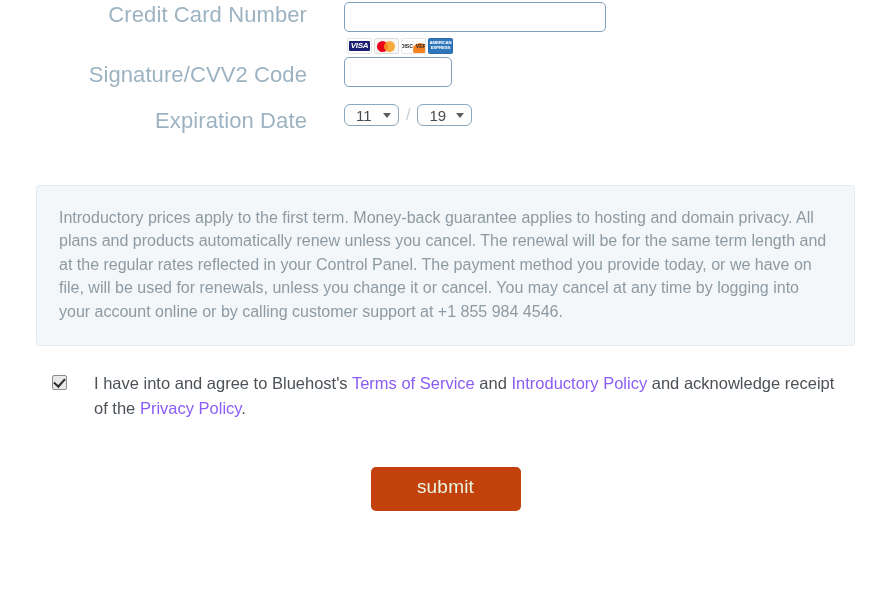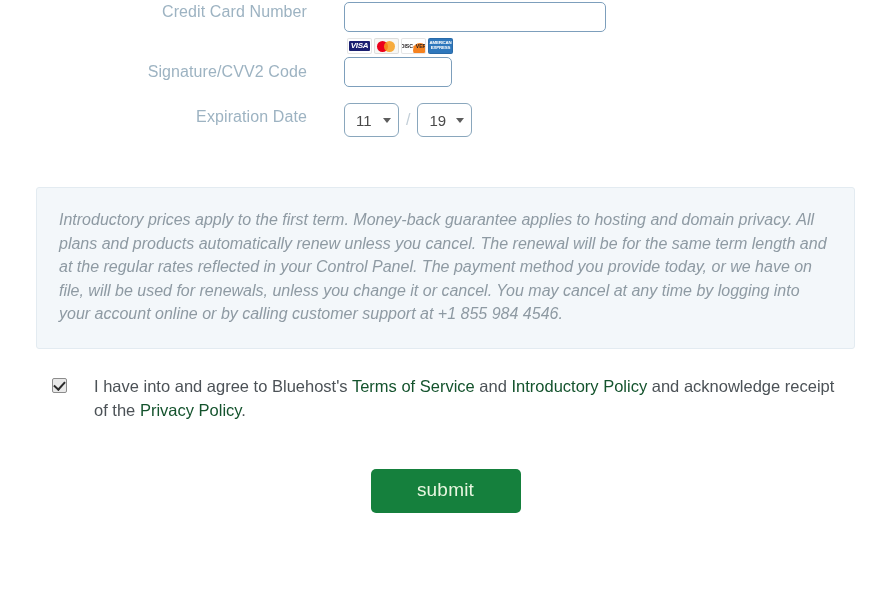--- a/index.html
+++ b/index.html
@@ -24,21 +24,21 @@
   .form-rows { padding-top: 0px; }
   .form-row {
     display: flex;
     align-items: flex-start;
     margin-bottom: 0;
   }
   .field-label {
     width: 325px;
     text-align: right;
     padding-right: 18px;
-    font-size: 16px;
+    font-size: 22px;
     color: #9db3c2;
     font-weight: 400;
     letter-spacing: .1px;
     line-height: 1.2;
   }
   .field-area { flex: 1 1 auto; margin-left: 19px; }
 
   .text-input {
     display: block;
     border: 1px solid #7d9fbc;
@@ -109,21 +109,21 @@
     line-height: 1.05;
     text-align: center;
     padding: 1px;
   }
 
   .expiry-wrap { display: flex; align-items: center; gap: 7px; }
   .select-box {
     border: 1px solid #8aa7bd;
     border-radius: 6px;
     background: #fff;
-    height: 34px;
+    height: 22px;
     min-width: 55px;
     display: flex;
     align-items: center;
     justify-content: space-between;
     padding: 0 7px 0 11px;
     font-size: 15px;
     color: #4a4a4a;
     font-family: "Liberation Sans", sans-serif;
   }
   .select-box .caret {
@@ -151,21 +151,20 @@
   
   .disclaimer {
     margin: 50px 36px 0 36px;
     background: #f3f7fa;
     border: 1px solid #e3ebf1;
     border-radius: 3px;
     padding: 20px 22px 22px 22px;
     font-size: 16px;
     line-height: 1.47;
     color: #8e9aa3;
-    font-style: italic;
   }
 
   
   .terms-row {
     display: flex;
     align-items: flex-start;
     margin: 25px 36px 0 36px;
     font-size: 16.5px;
     line-height: 1.5;
     color: #4c5257;
@@ -189,34 +188,34 @@
     width: 5px; height: 9px;
     border: solid #2b2b2b;
     border-width: 0 2px 2px 0;
     transform: rotate(42deg);
   }
   .terms-text {
     margin-left: 27px;
     max-width: 750px;
   }
   .terms-text a {
-    color: #14532d;
+    color: #8b5cf6;
     text-decoration: none;
   }
 
   
   .submit-wrap {
     display: flex;
     justify-content: center;
     margin-top: 46px;
   }
   .submit-btn {
     width: 150px;
     height: 44px;
-    background: #15803d;
+    background: #c2410c;
     border: none;
     border-radius: 5px;
     color: #e8f6e0;
     font-size: 19px;
     font-family: "Liberation Sans", sans-serif;
     letter-spacing: .2px;
     cursor: pointer;
     padding-bottom: 4px;
   }
 </style>

